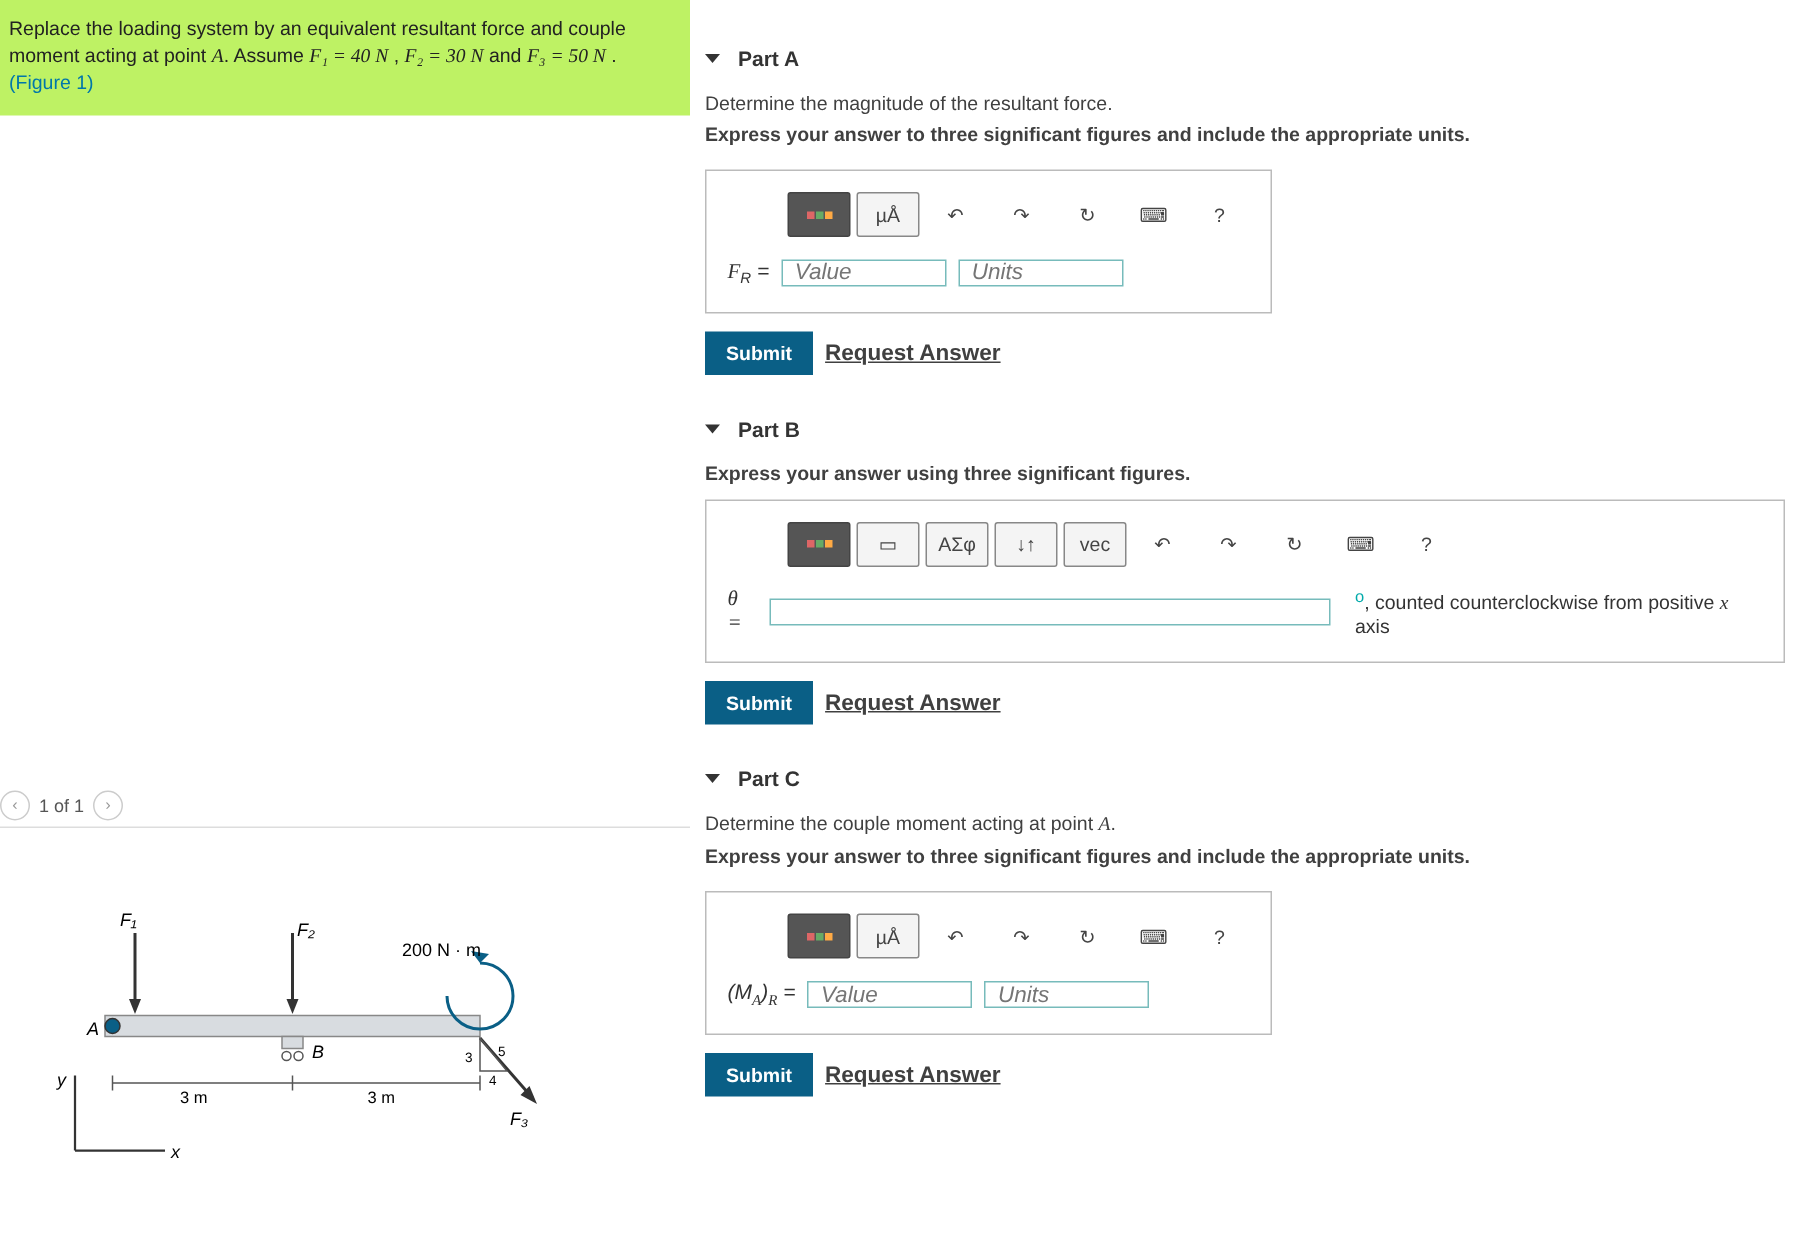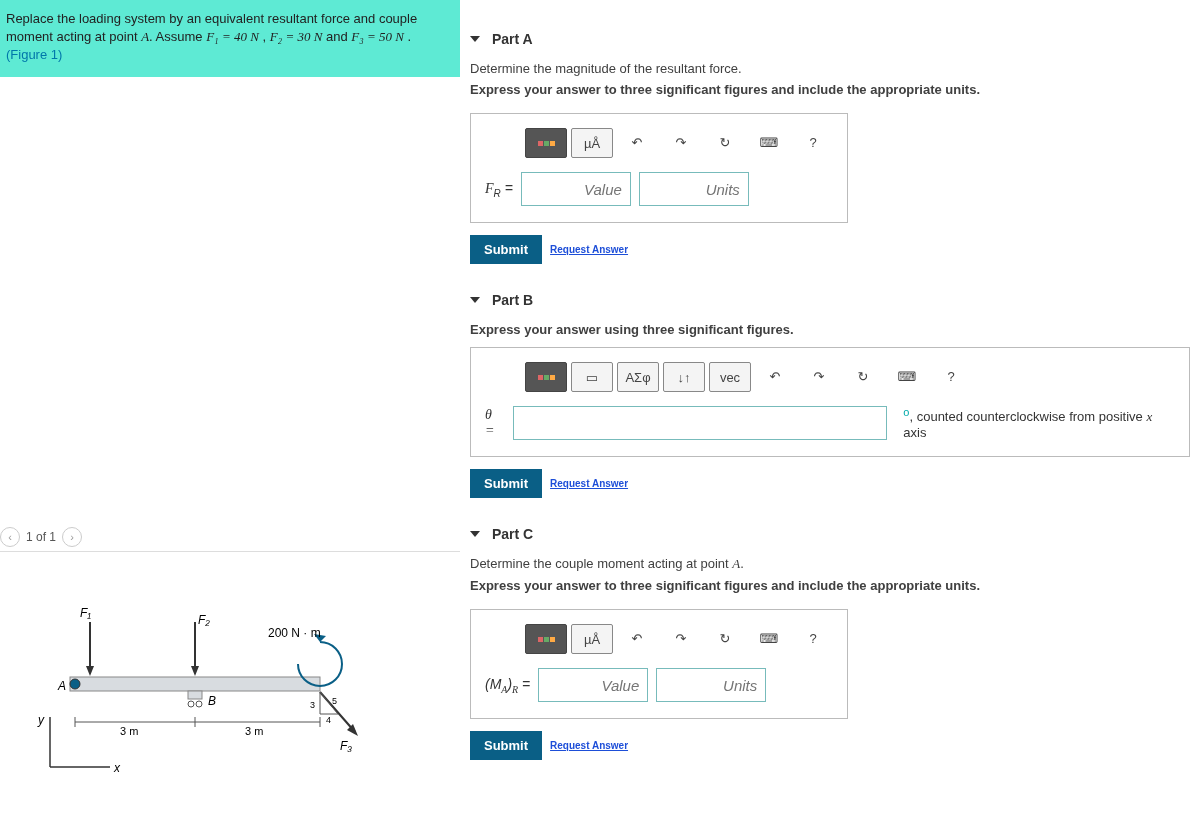--- a/index.html
+++ b/index.html
@@ -16,21 +16,21 @@
   }
   .left-col {
     width: 460px;
     flex: 0 0 460px;
   }
   .right-col {
     flex: 1;
     padding: 31px 10px 20px 10px;
   }
   .problem-box {
-    background: #5eead4;
+    background: #bef264;
     padding: 10px 12px 12px 6px;
     font-size: 13px;
     line-height: 1.4;
     color: #222;
   }
   .problem-box .figlink {
     color: #0077aa;
   }
   .fig-header {
     display:flex;
@@ -79,21 +79,21 @@
   .answer-panel {
     border: 1px solid #bbb;
     padding: 14px 14px 16px 14px;
     margin-top: 10px;
     display:inline-block;
     min-width: 340px;
   }
   .answer-panel.wide { display:block; }
   .toolbar {
     display:flex;
-    align-items:flex-start;
+    align-items:center;
     gap:4px;
     margin-bottom: 14px;
     margin-left: 40px;
   }
   .tbtn {
     height:28px; min-width:30px;
     border:1px solid #888;
     background:#f4f4f4;
     display:flex; align-items:center; justify-content:center;
     font-size:13px; color:#444; cursor:pointer;
@@ -102,33 +102,33 @@
   }
   .tbtn.dark { background:#555; color:#fff; border-color:#444; }
   .tbtn .sq { display:flex; gap:1px; }
   .tbtn .sq span { width:5px; height:5px; background:#d66; display:block; }
   .tbtn .sq span:nth-child(2){ background:#6a6; }
   .tbtn .sq span:nth-child(3){ background:#fa4; }
   .input-row { display:flex; align-items:center; gap:8px; }
   .lbl { font-style: italic; font-size:14px; }
   .sub { font-size:10px; vertical-align:sub; }
   .txt-in {
-    border:1px solid #7bb; height:34px; padding:0 8px;
+    border:1px solid #7bb; height:18px; padding:0 8px;
     font-size:15px; font-style:italic; color:#888;
-    width:110px; box-sizing:border-box;text-align:right;
+    width:110px; box-sizing:border-box;
   }
   .txt-in.big { width: 380px; font-style:normal; color:#333;}
   .hint-after { font-size:13px; color:#333; margin-left:8px;}
   .hint-after .deg { color:#0aa; font-size:11px; vertical-align:super;}
   .actions { margin-top:12px; display:flex; align-items:center; gap:8px;}
   .submit-btn {
     background:#0a5f86; color:#fff; border:none;
     padding:7px 14px; font-size:13px; font-weight:bold; cursor:pointer;
   }
-  .link { color:#1d4ed8; text-decoration:underline; font-size:10px; cursor:pointer; font-weight:bold;}
+  .link { color:#404040; text-decoration:underline; font-size:15px; cursor:pointer; font-weight:bold;}
   .ivar { font-style:italic; font-family:'Times New Roman', serif; }
 </style>
 </head>
 <body>
 
 <div class="page">
   <div class="left-col">
     <div class="problem-box">
       <span>Replace the loading system by an equivalent resultant force and couple moment acting at point </span><span class="ivar">A</span><span>. Assume </span><span class="ivar">F₁ = 40 N</span><span> , </span><span class="ivar">F₂ = 30 N</span><span> and </span><span class="ivar">F₃ = 50 N</span><span> . </span><span class="figlink">(Figure 1)</span>
     </div>

